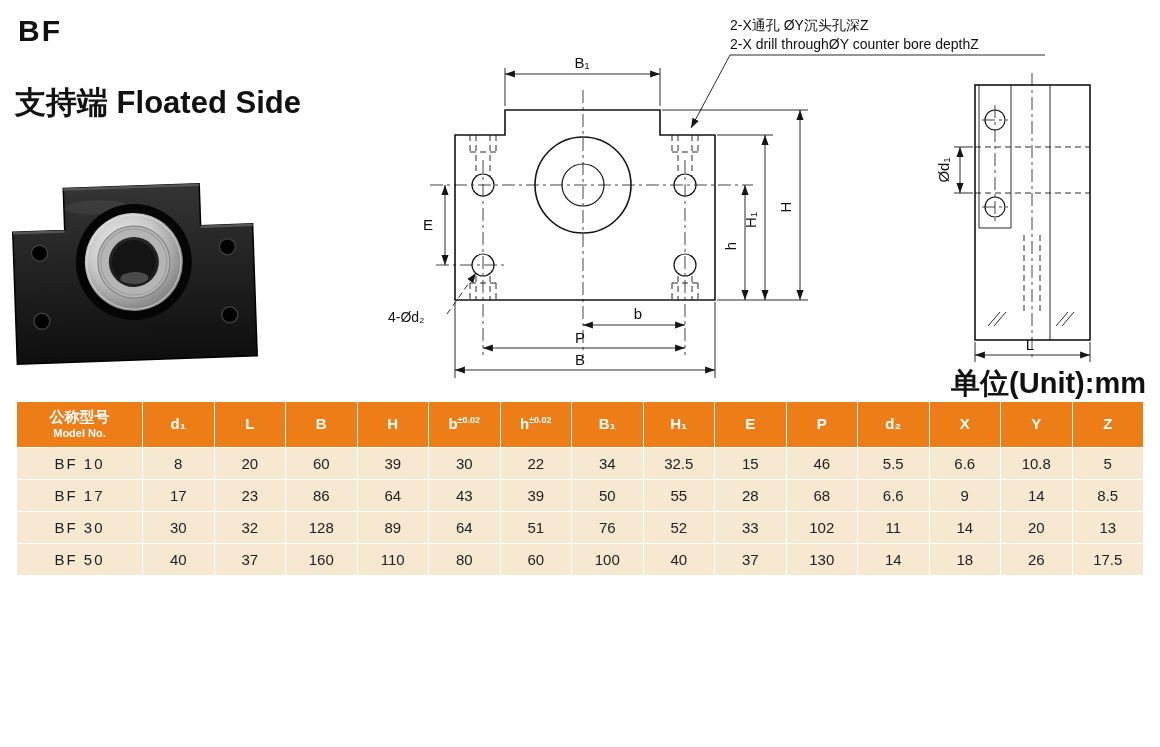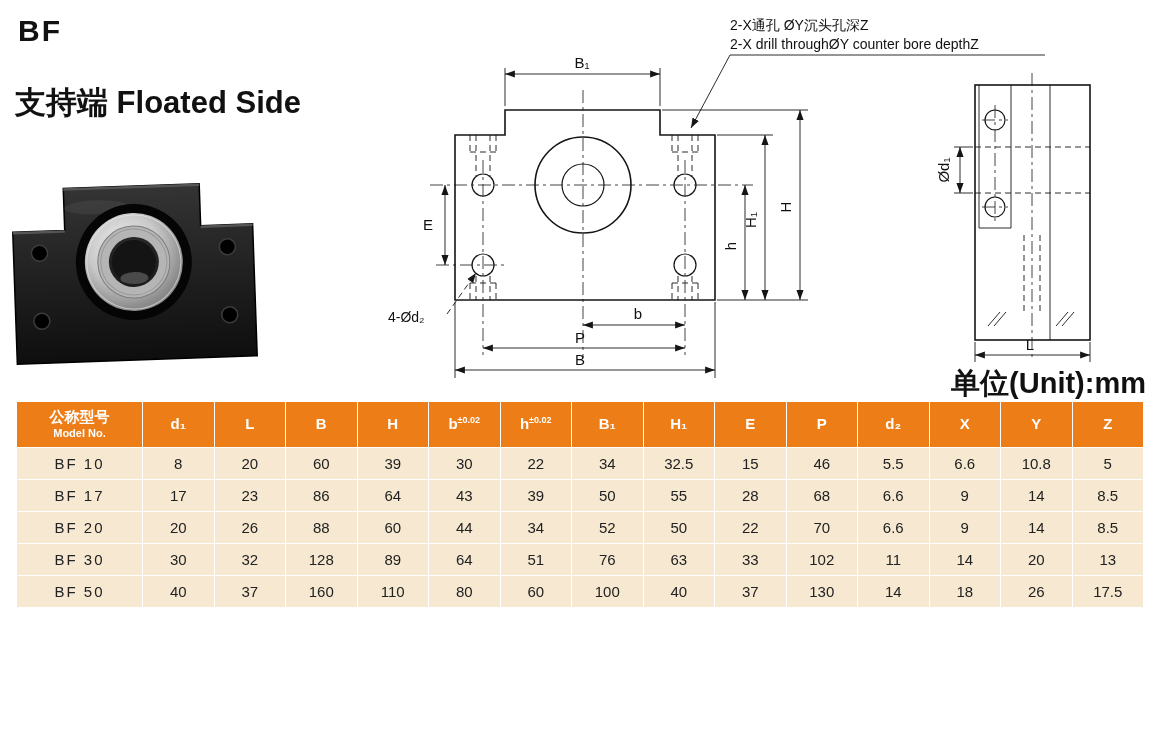--- a/index.html
+++ b/index.html
@@ -224,46 +224,29 @@
           <td>50</td>
           <td>55</td>
           <td>28</td>
           <td>68</td>
           <td>6.6</td>
           <td>9</td>
           <td>14</td>
           <td>8.5</td>
         </tr>
         <tr>
-          <td class="model">BF 20</td>
-          <td>20</td>
-          <td>26</td>
-          <td>88</td>
-          <td>60</td>
-          <td>44</td>
-          <td>34</td>
-          <td>52</td>
-          <td>50</td>
-          <td>22</td>
-          <td>70</td>
-          <td>6.6</td>
-          <td>9</td>
-          <td>14</td>
-          <td>8.5</td>
-        </tr>
-        <tr>
           <td class="model">BF 30</td>
           <td>30</td>
           <td>32</td>
           <td>128</td>
           <td>89</td>
           <td>64</td>
           <td>51</td>
           <td>76</td>
-          <td>63</td>
+          <td>52</td>
           <td>33</td>
           <td>102</td>
           <td>11</td>
           <td>14</td>
           <td>20</td>
           <td>13</td>
         </tr>
         <tr>
           <td class="model">BF 50</td>
           <td>40</td>

